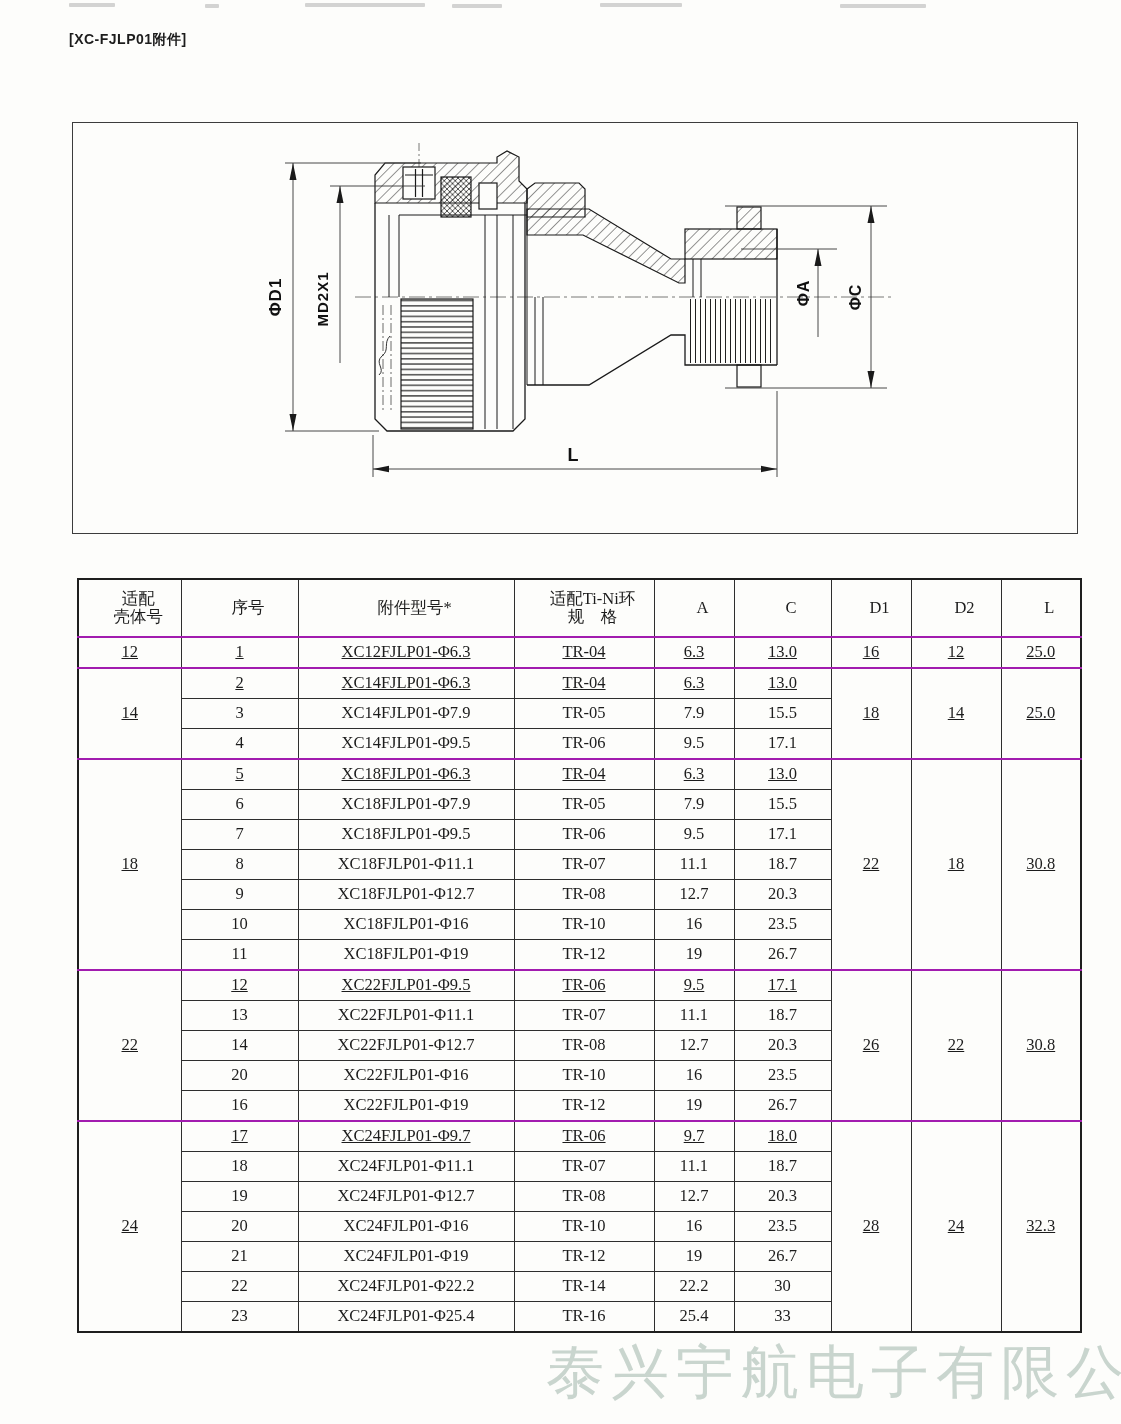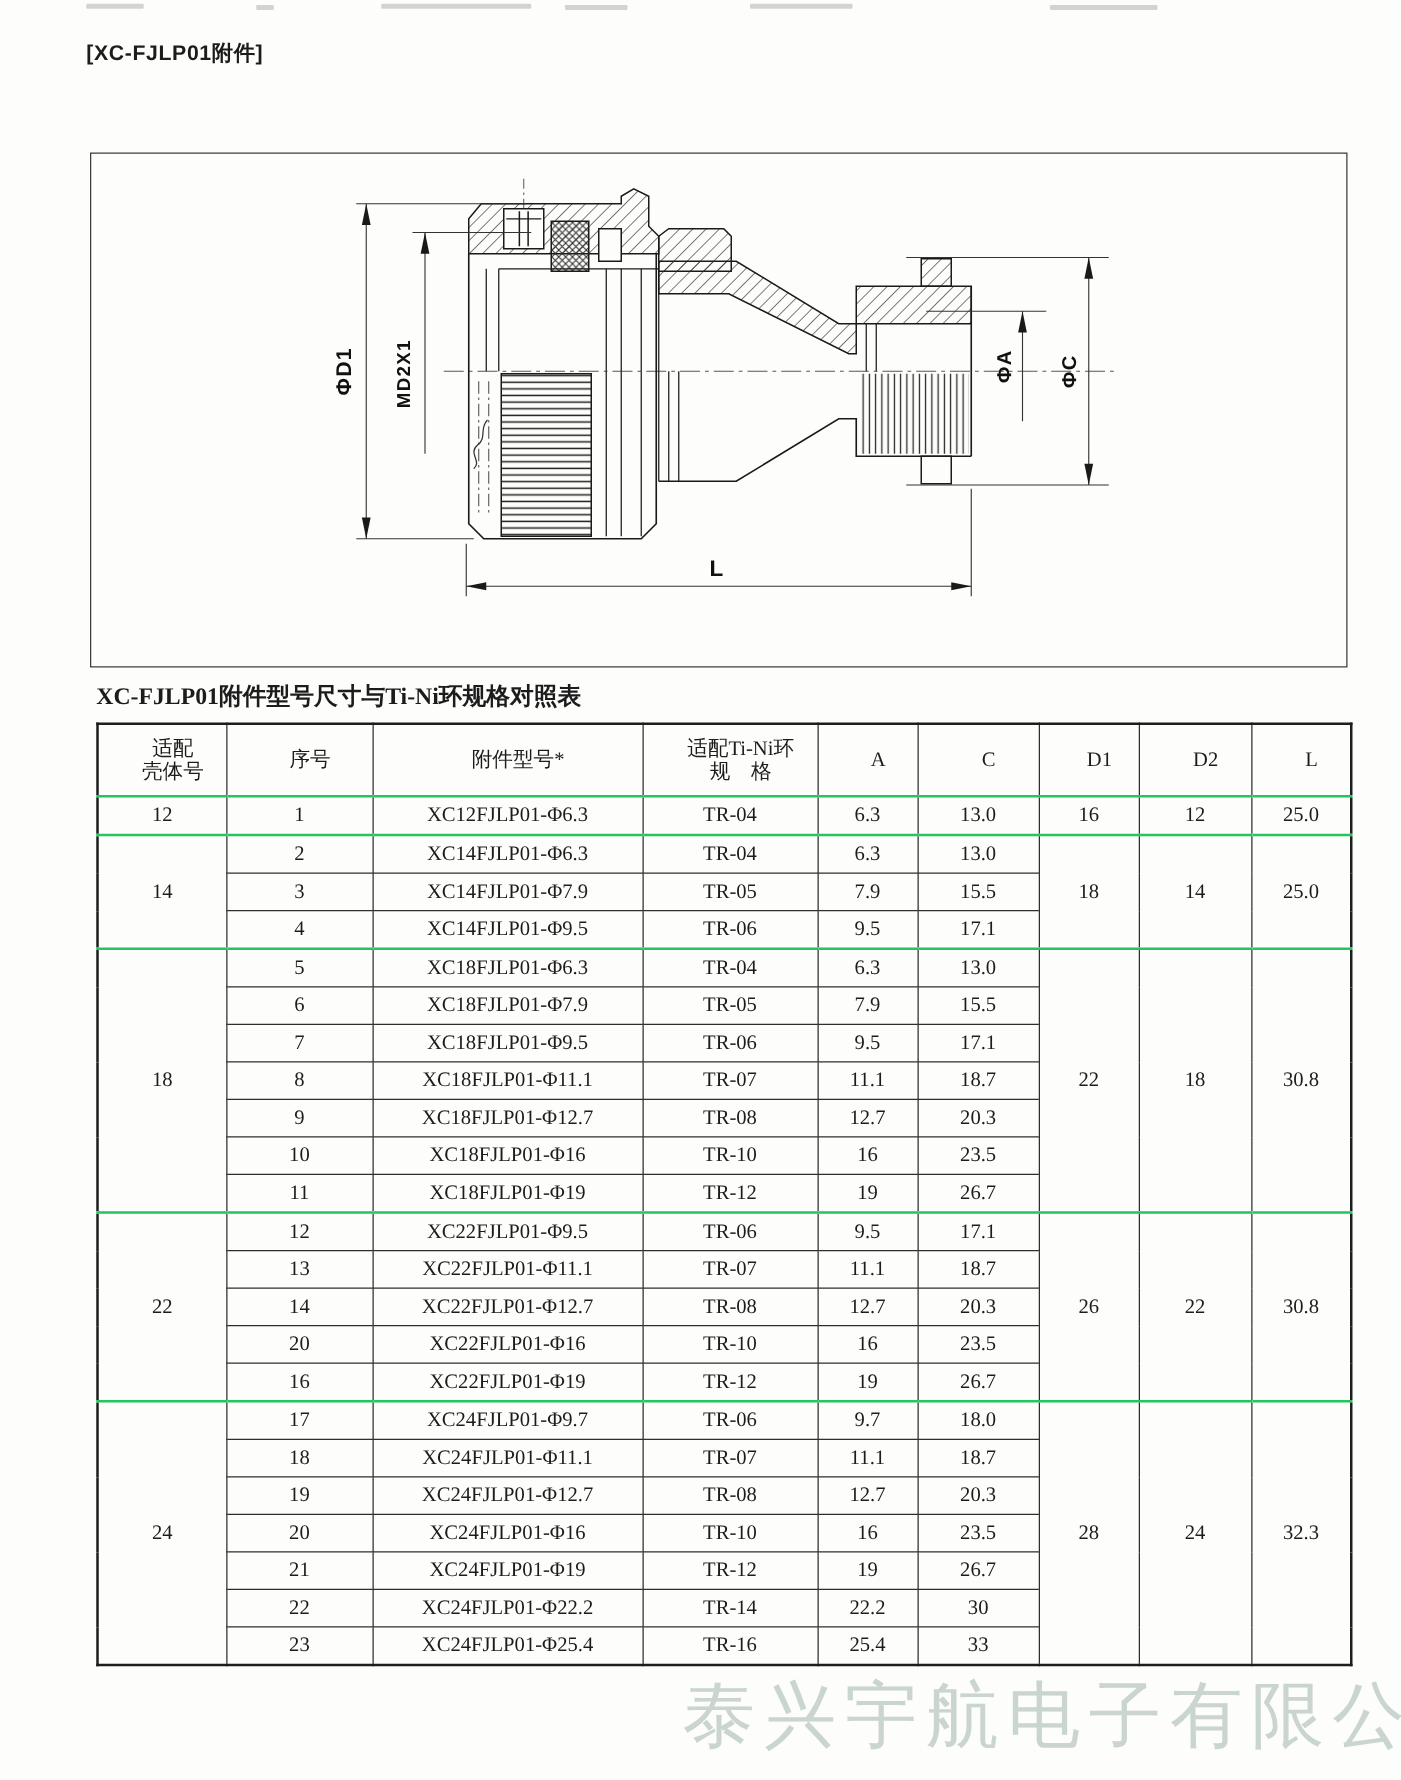--- a/index.html
+++ b/index.html
@@ -7,31 +7,31 @@
         font-family:"Liberation Serif",serif;color:#1c1c1c;}
   
   .remnant span{position:absolute;height:4px;background:#a9a9a9;opacity:.5;border-radius:1px;}
   .remnant .r1{left:69px;top:3px;width:46px;}
   .remnant .r2{left:205px;top:4px;width:14px;}
   .remnant .r3{left:305px;top:3px;width:120px;}
   .remnant .r4{left:452px;top:4px;width:50px;}
   .remnant .r5{left:600px;top:3px;width:82px;}
   .remnant .r6{left:840px;top:4px;width:86px;}
   .bracket-title{position:absolute;left:69px;top:31px;font-family:"Liberation Sans",sans-serif;
-        font-size:17px;font-weight:bold;letter-spacing:.5px;}
+        font-size:14px;font-weight:bold;letter-spacing:.5px;}
   .description{position:absolute;left:77px;top:84px;width:990px;font-size:19px;font-weight:600;}
   .drawing-box{position:absolute;left:72px;top:122px;width:1004px;height:410px;
         border:1.5px solid #3c3c3c;background:#fdfdfb;}
   .table-title{position:absolute;left:77px;top:544px;font-size:19px;font-weight:600;}
   table.spec{position:absolute;left:77px;top:578px;width:1003px;border-collapse:collapse;
         table-layout:fixed;border:2px solid #1e1e1e;}
   table.spec th,table.spec td{border:1px solid #2e2e2e;text-align:center;vertical-align:middle;
         font-size:16.5px;font-weight:normal;padding:0;height:29px;line-height:1.12;overflow:hidden;}
   table.spec thead th{height:56px;white-space:pre-line;padding-left:17px;}
-  table.spec tr.gs>th,table.spec tr.gs>td{border-top:2px solid #22c55e;}
+  table.spec tr.gs>th,table.spec tr.gs>td{border-top:2px solid #a21caf;text-decoration:underline;}
   .wm-center{position:absolute;left:378px;top:560px;font-size:292px;line-height:1;font-weight:700;
         letter-spacing:-30px;color:rgba(128,134,202,.40);pointer-events:none;white-space:nowrap;z-index:5;}
   .wm-bottom{position:absolute;left:546px;top:1344px;font-size:58px;line-height:1;
         letter-spacing:7px;color:rgba(178,195,187,.70);pointer-events:none;white-space:nowrap;z-index:5;}
   svg text{font-family:"Liberation Sans",sans-serif;fill:#111;}
 </style>
 </head>
 <body>
 
 <div class="page">
@@ -150,21 +150,20 @@
         <line x1="300" y1="346" x2="704" y2="346"></line>
         <line x1="300" y1="312" x2="300" y2="354"></line>
         <line x1="704" y1="268" x2="704" y2="354"></line>
       </g>
       <polygon points="316,342.8 300,346 316,349.2" fill="#1a1a1a"></polygon>
       <polygon points="688,342.8 704,346 688,349.2" fill="#1a1a1a"></polygon>
       <text x="500" y="338" font-size="18" font-weight="600" text-anchor="middle">L</text>
     </svg>
   </div>
 
-  <div class="table-title">XC-FJLP01附件型号尺寸与Ti-Ni环规格对照表</div>
 
   <table class="spec">
       <colgroup>
         <col style="width: 103px;">
         <col style="width: 117px;">
         <col style="width: 216px;">
         <col style="width: 140px;">
         <col style="width: 80px;">
         <col style="width: 97px;">
         <col style="width: 80px;">

